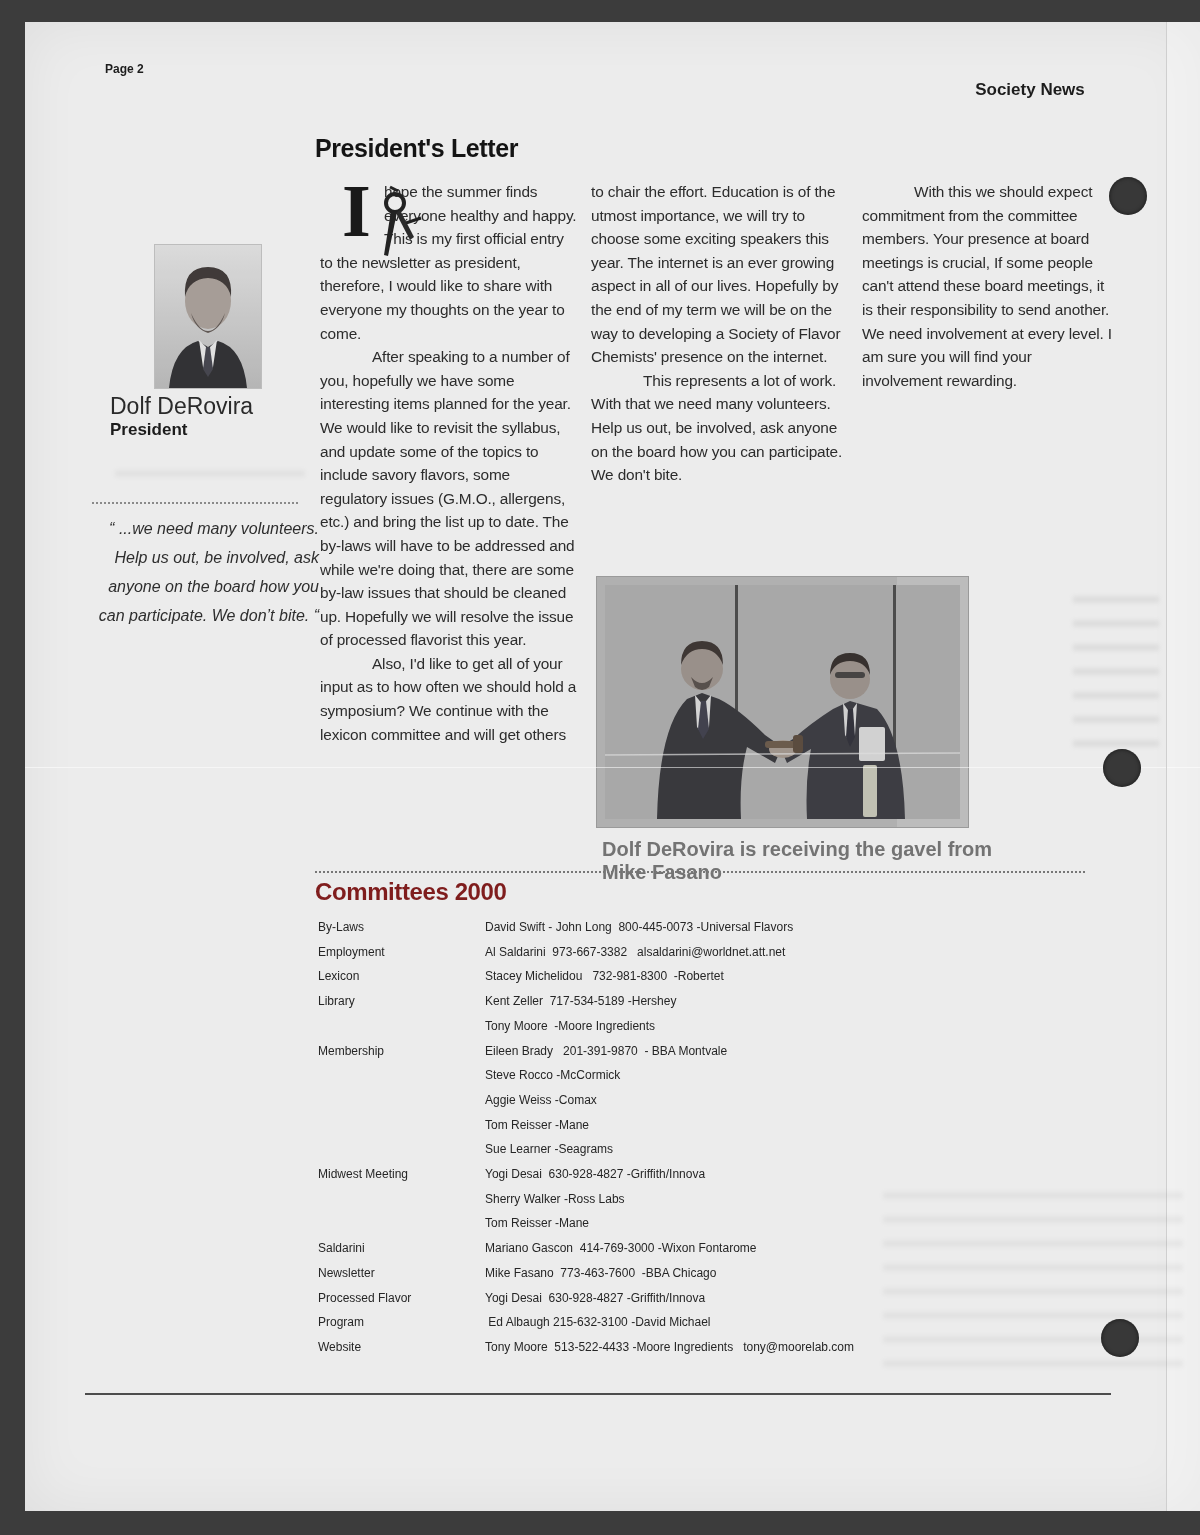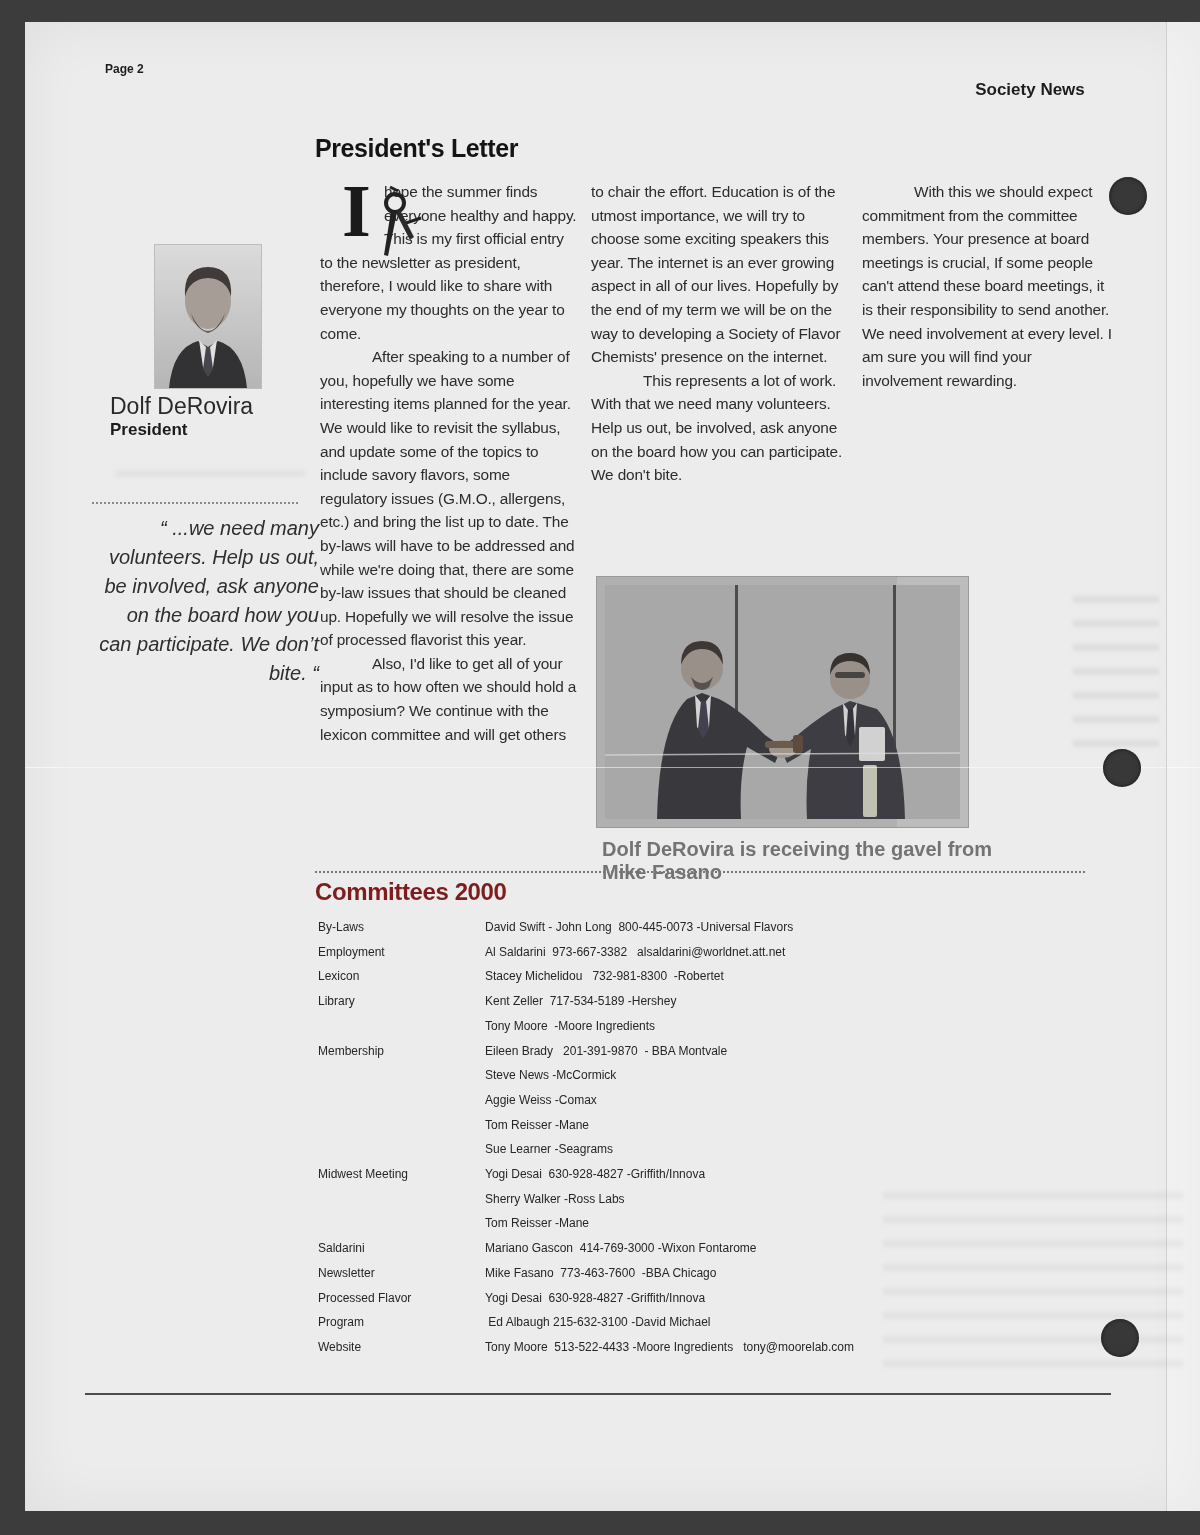--- a/index.html
+++ b/index.html
@@ -34,21 +34,21 @@
   .dropcap-wrap{position:relative;}
   .compass{position:absolute;left:-4px;top:2px;width:44px;height:86px;}
   
   .portrait{position:absolute;left:130px;top:223px;width:106px;height:143px;background:#d8d8d8;outline:1px solid #bdbdbd;}
   .sb-name{position:absolute;left:85px;top:371px;font-size:23px;color:#2a2a2a;}
   .sb-role{position:absolute;left:85px;top:398px;font-size:17px;font-weight:bold;color:#1c1c1c;}
   .sb-rule{position:absolute;left:67px;top:480px;width:208px;height:2px;
     background:repeating-linear-gradient(90deg,#8a8a8a 0 2px,transparent 2px 4px);}
   .sb-quote{
     position:absolute;left:66px;top:492px;width:228px;text-align:right;
-    font-style:italic;font-size:20px;line-height:29px;color:#2e2e2e;
+    font-style:italic;font-size:16px;line-height:29px;color:#2e2e2e;
   }
   
   .gavel-photo{position:absolute;left:572px;top:555px;width:371px;height:250px;outline:1px solid #9a9a9a;}
   .photo-caption{position:absolute;left:577px;top:816px;width:400px;font-size:20px;color:#737373;font-weight:bold;}
   
   .mid-rule{position:absolute;left:290px;top:849px;width:772px;height:2px;
     background:repeating-linear-gradient(90deg,#777 0 2px,transparent 2px 4px);}
   .committees-title{position:absolute;left:290px;top:856px;font-size:24px;font-weight:bold;color:#7f1d1d;letter-spacing:-0.4px;}
   .committees{position:absolute;left:293px;top:893px;width:807px;}
   .c-row{display:flex;line-height:24.7px;font-size:12px;color:#262626;}
@@ -182,21 +182,21 @@
     <div class="c-row">
         <span class="c-label"></span>
         <span class="c-value">Tony Moore  -Moore Ingredients</span>
       </div>
     <div class="c-row">
         <span class="c-label">Membership</span>
         <span class="c-value">Eileen Brady   201-391-9870  - BBA Montvale</span>
       </div>
     <div class="c-row">
         <span class="c-label"></span>
-        <span class="c-value">Steve News -McCormick</span>
+        <span class="c-value">Steve Rocco -McCormick</span>
       </div>
     <div class="c-row">
         <span class="c-label"></span>
         <span class="c-value">Aggie Weiss -Comax</span>
       </div>
     <div class="c-row">
         <span class="c-label"></span>
         <span class="c-value">Tom Reisser -Mane</span>
       </div>
     <div class="c-row">

